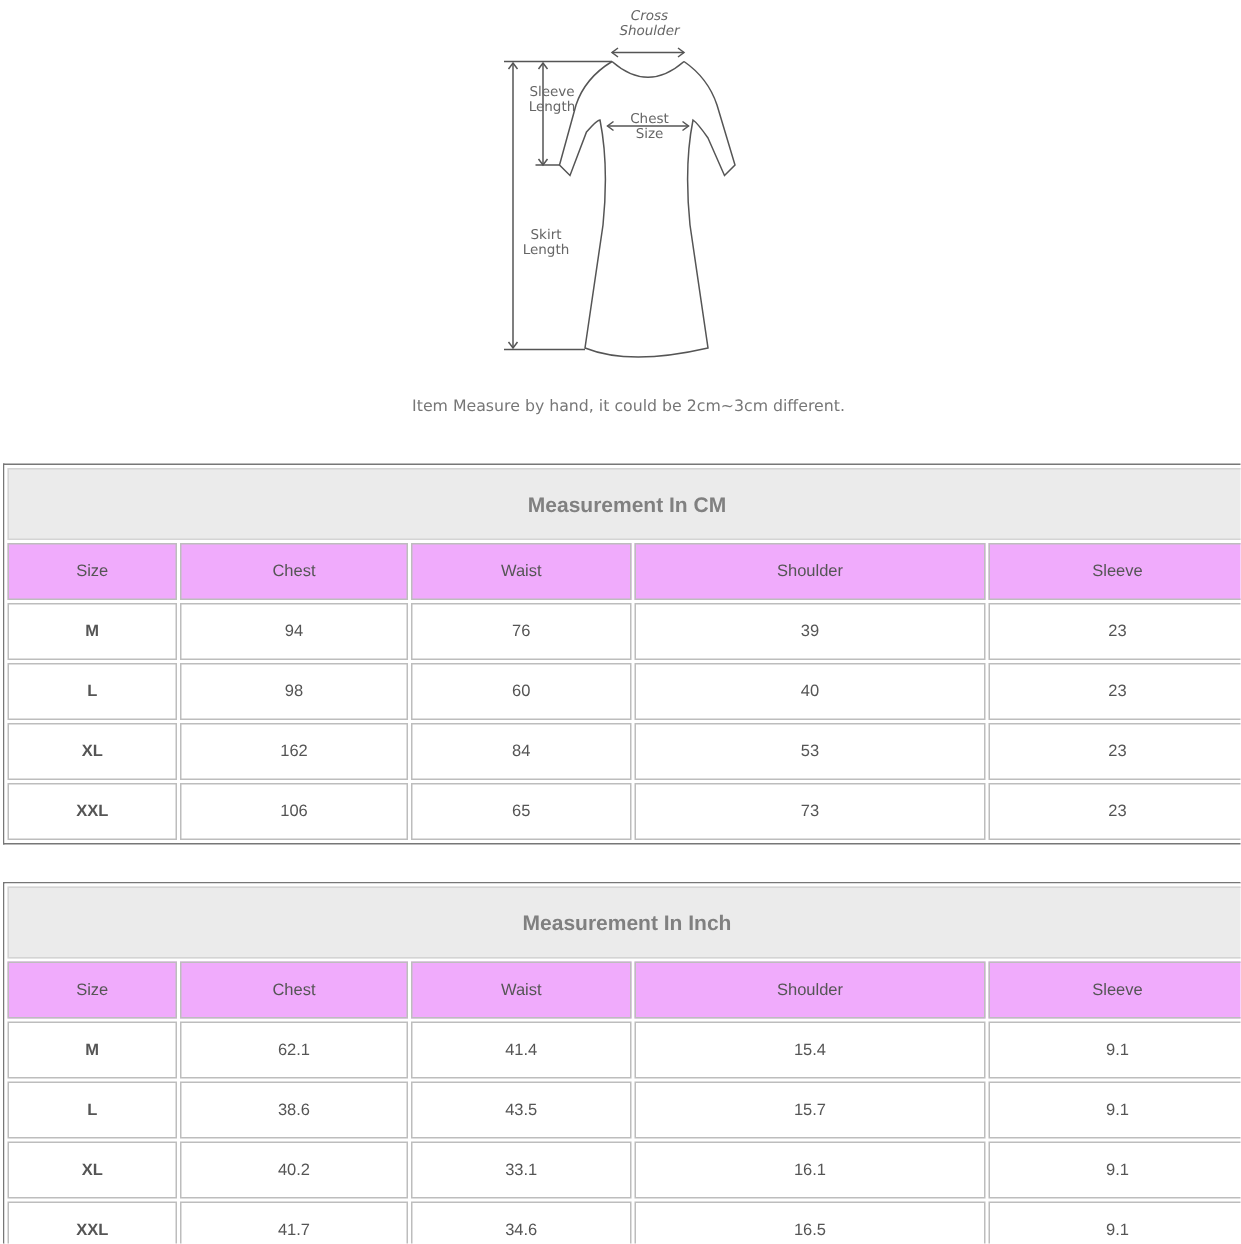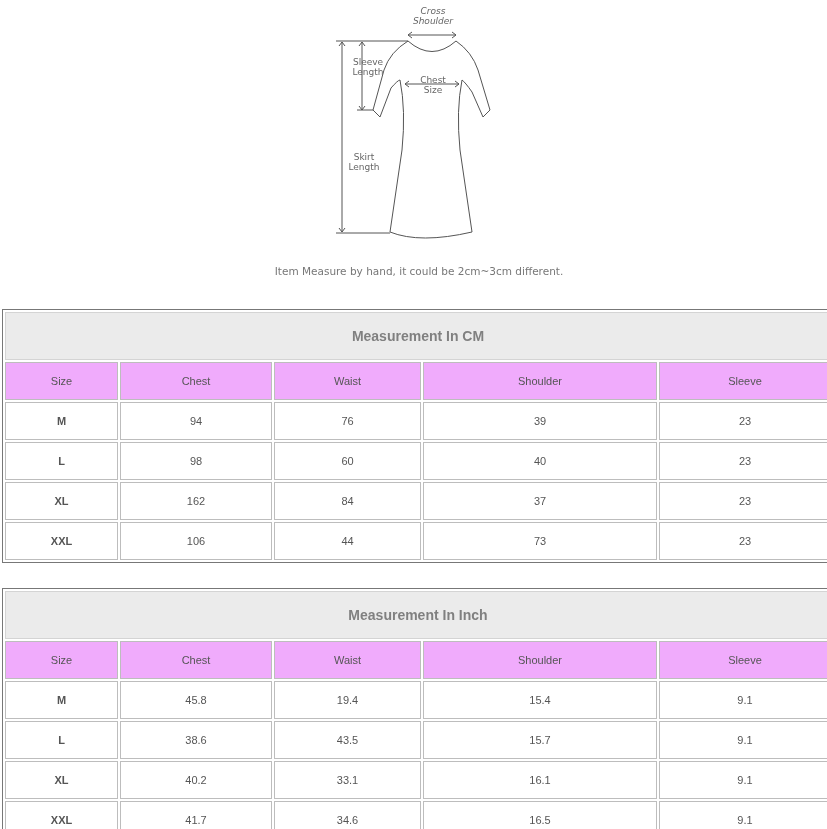--- a/index.html
+++ b/index.html
@@ -96,27 +96,27 @@
       <td class="size">L</td>
       <td>98</td>
       <td>60</td>
       <td>40</td>
       <td>23</td>
     </tr>
     <tr class="row">
       <td class="size">XL</td>
       <td>162</td>
       <td>84</td>
-      <td>37</td>
+      <td>53</td>
       <td>23</td>
     </tr>
     <tr class="row">
       <td class="size">XXL</td>
       <td>106</td>
-      <td>44</td>
+      <td>65</td>
       <td>73</td>
       <td>23</td>
     </tr>
   </tbody>
     </table>
 </div>
 
 <div class="tbl-wrap" style="top:588px;">
   <table>
     <colgroup>
@@ -132,22 +132,22 @@
         </tr>
     <tr class="head">
       <td>Size</td>
       <td>Chest</td>
       <td>Waist</td>
       <td>Shoulder</td>
       <td>Sleeve</td>
     </tr>
     <tr class="row">
       <td class="size">M</td>
-      <td>45.8</td>
-      <td>19.4</td>
+      <td>62.1</td>
+      <td>41.4</td>
       <td>15.4</td>
       <td>9.1</td>
     </tr>
     <tr class="row">
       <td class="size">L</td>
       <td>38.6</td>
       <td>43.5</td>
       <td>15.7</td>
       <td>9.1</td>
     </tr>

